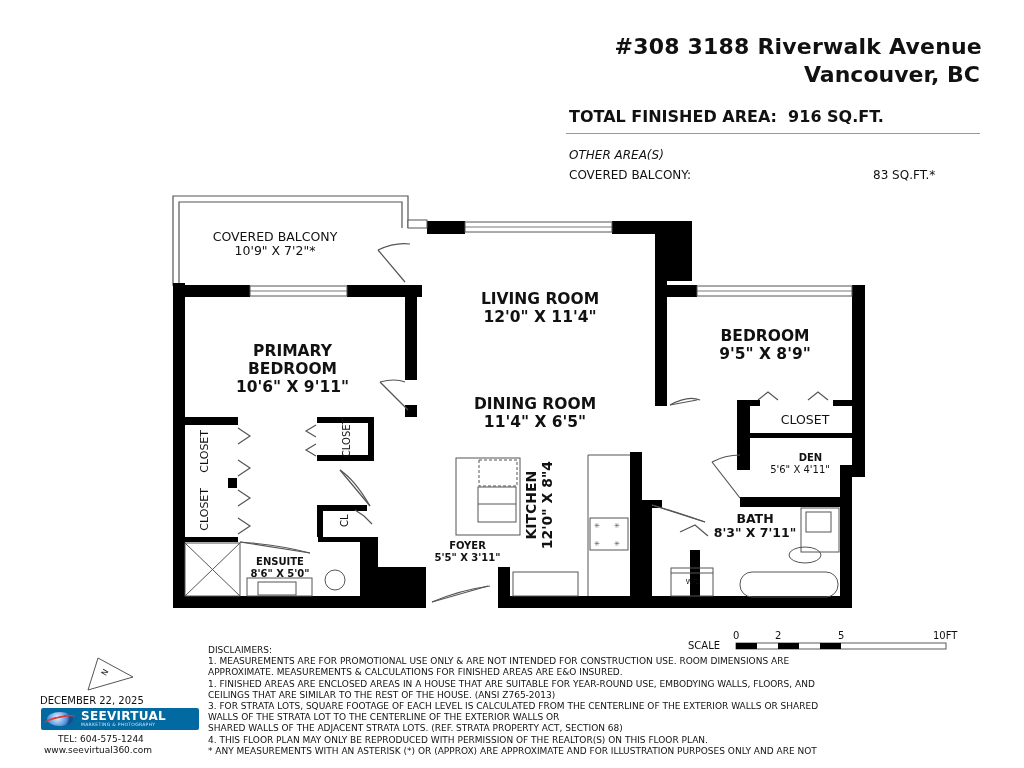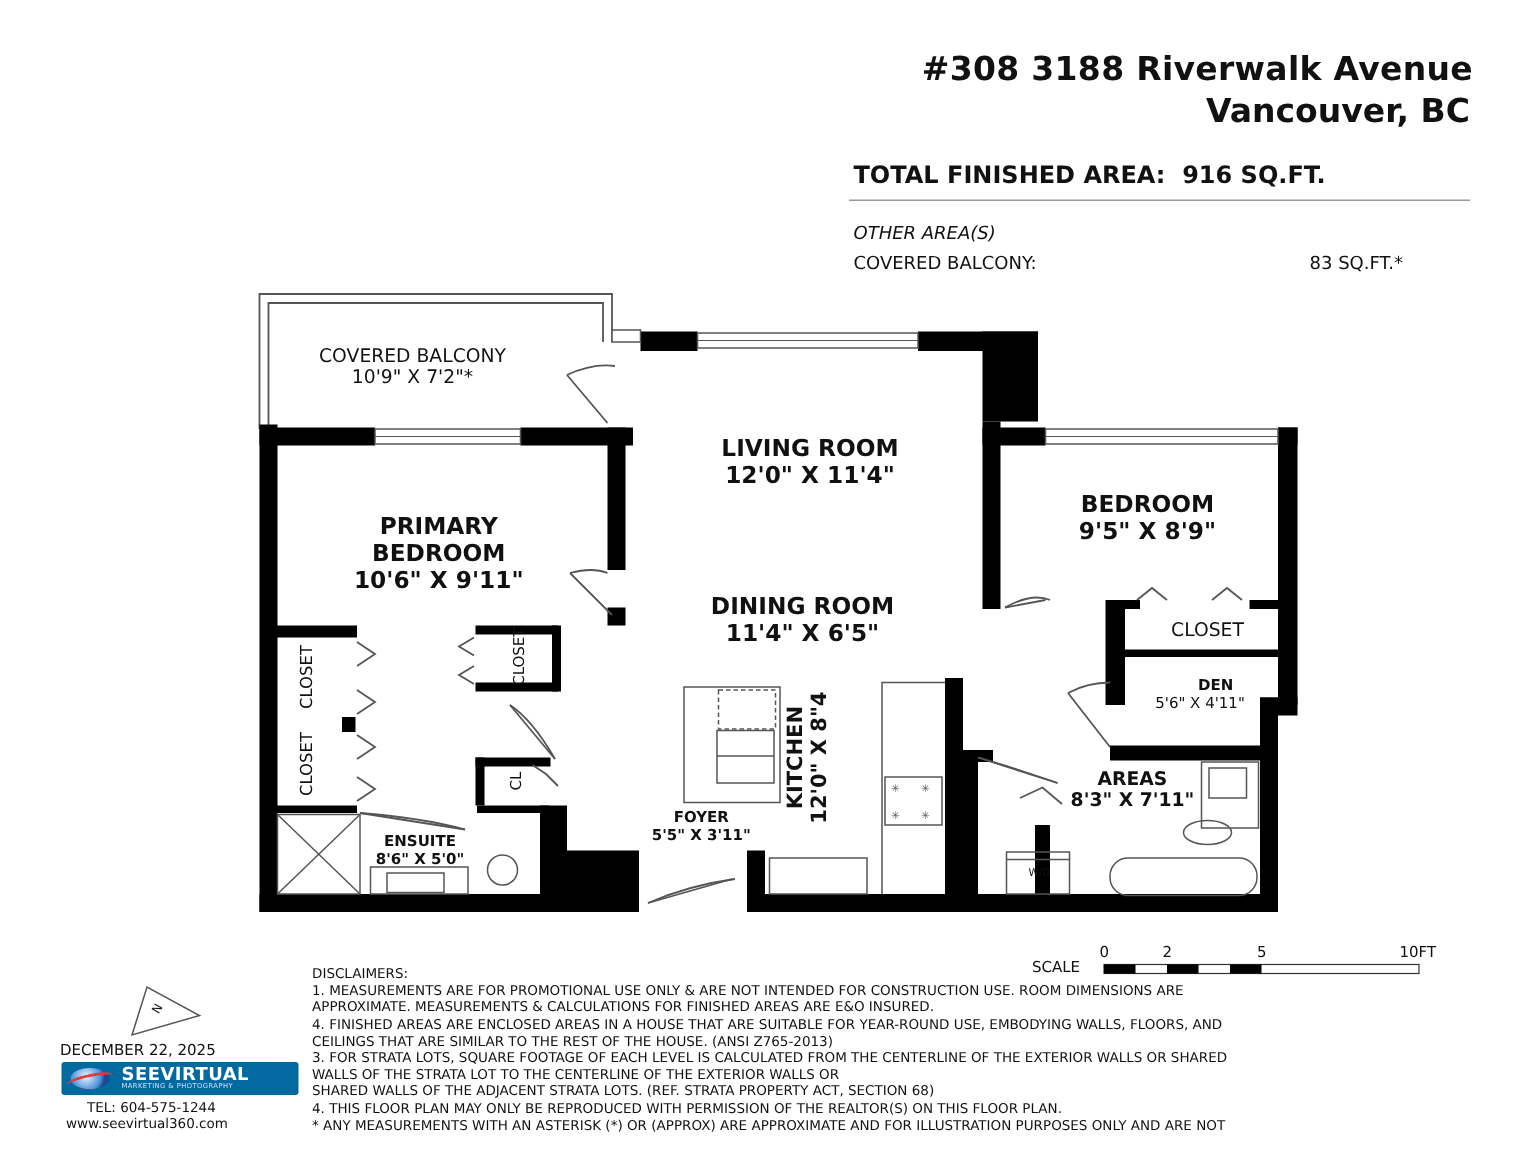--- a/index.html
+++ b/index.html
@@ -217,21 +217,21 @@
   <div>9'5" X 8'9"</div>
 </div>
 <div class="room-label med" style="left:765px;top:413px;width:80px;">
   <div>CLOSET</div>
 </div>
 <div class="room-label small" style="left:750px;top:452px;width:100px;font-weight:normal;">
   <div style="font-weight:bold;margin-left:21px;">DEN</div>
   <div>5'6" X 4'11"</div>
 </div>
 <div class="room-label med" style="left:695px;top:512px;width:120px;font-weight:bold;">
-  <div>AREAS</div>
+  <div>BATH</div>
   <div>8'3" X 7'11"</div>
 </div>
 <div class="room-label" style="left:674px;top:578px;width:38px;font-size:7px;">
   <div>W/D</div>
 </div>
 <div class="room-label big vert" style="left:474px;top:489px;width:130px;font-size:14px;">
   <div>KITCHEN</div>
   <div>12'0" X 8"4</div>
 </div>
 <div class="room-label small" style="left:420px;top:540px;width:95px;">
@@ -260,21 +260,21 @@
 <div id="scale-label" class="abs">SCALE</div>
 <span class="tick" style="left:733px;">0</span>
 <span class="tick" style="left:775px;">2</span>
 <span class="tick" style="left:838px;">5</span>
 <span class="tick" style="left:933px;text-align:center;">10FT</span>
 
 <div id="disclaimers" class="abs">
   <div>DISCLAIMERS:</div>
   <div>1. MEASUREMENTS ARE FOR PROMOTIONAL USE ONLY &amp; ARE NOT INTENDED FOR CONSTRUCTION USE. ROOM DIMENSIONS ARE</div>
   <div>APPROXIMATE. MEASUREMENTS &amp; CALCULATIONS FOR FINISHED AREAS ARE E&amp;O INSURED.</div>
-  <div>4. FINISHED AREAS ARE ENCLOSED AREAS IN A HOUSE THAT ARE SUITABLE FOR YEAR-ROUND USE, EMBODYING WALLS, FLOORS, AND</div>
+  <div>1. FINISHED AREAS ARE ENCLOSED AREAS IN A HOUSE THAT ARE SUITABLE FOR YEAR-ROUND USE, EMBODYING WALLS, FLOORS, AND</div>
   <div>CEILINGS THAT ARE SIMILAR TO THE REST OF THE HOUSE. (ANSI Z765-2013)</div>
   <div>3. FOR STRATA LOTS, SQUARE FOOTAGE OF EACH LEVEL IS CALCULATED FROM THE CENTERLINE OF THE EXTERIOR WALLS OR SHARED</div>
   <div>WALLS OF THE STRATA LOT TO THE CENTERLINE OF THE EXTERIOR WALLS OR</div>
   <div>SHARED WALLS OF THE ADJACENT STRATA LOTS. (REF. STRATA PROPERTY ACT, SECTION 68)</div>
   <div>4. THIS FLOOR PLAN MAY ONLY BE REPRODUCED WITH PERMISSION OF THE REALTOR(S) ON THIS FLOOR PLAN.</div>
   <div>* ANY MEASUREMENTS WITH AN ASTERISK (*) OR (APPROX) ARE APPROXIMATE AND FOR ILLUSTRATION PURPOSES ONLY AND ARE NOT</div>
 </div>
 
 <div id="date" class="abs">DECEMBER 22, 2025</div>
 <div id="logo" class="abs">

